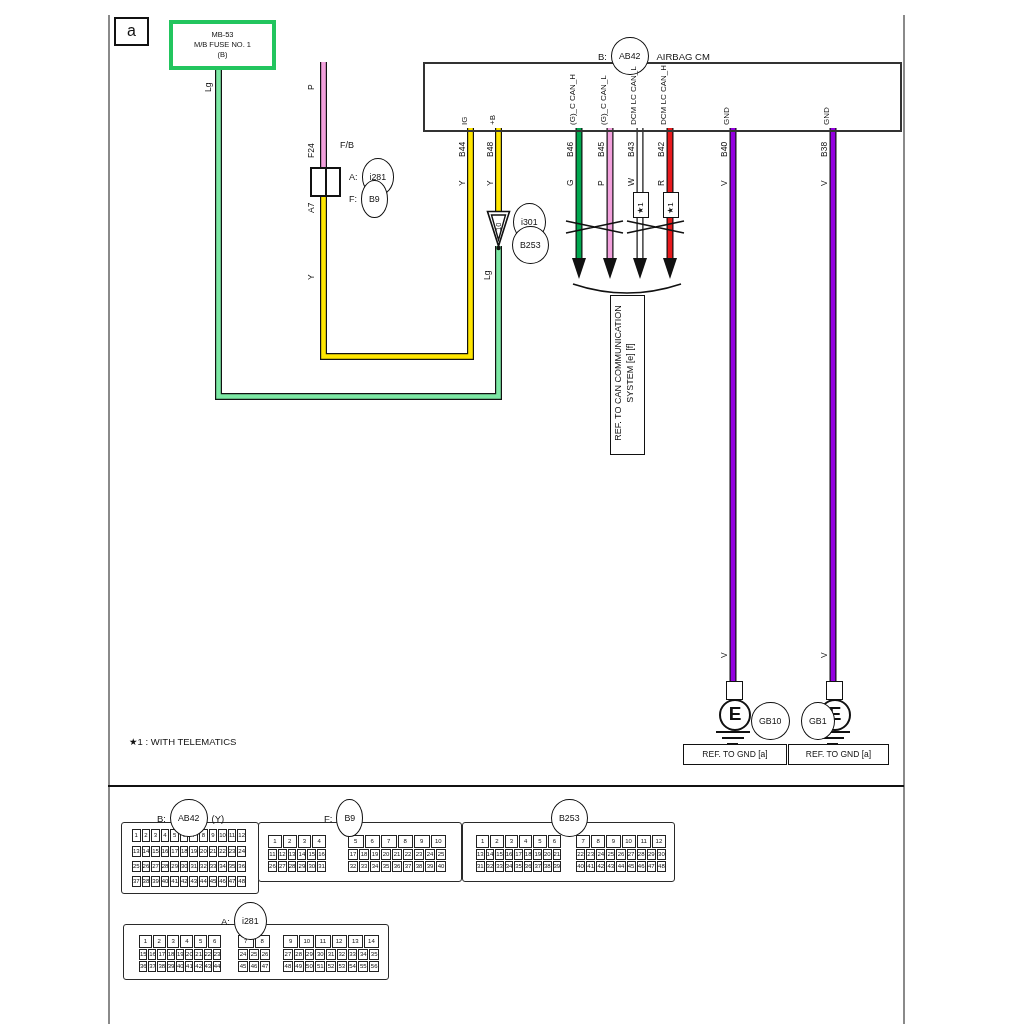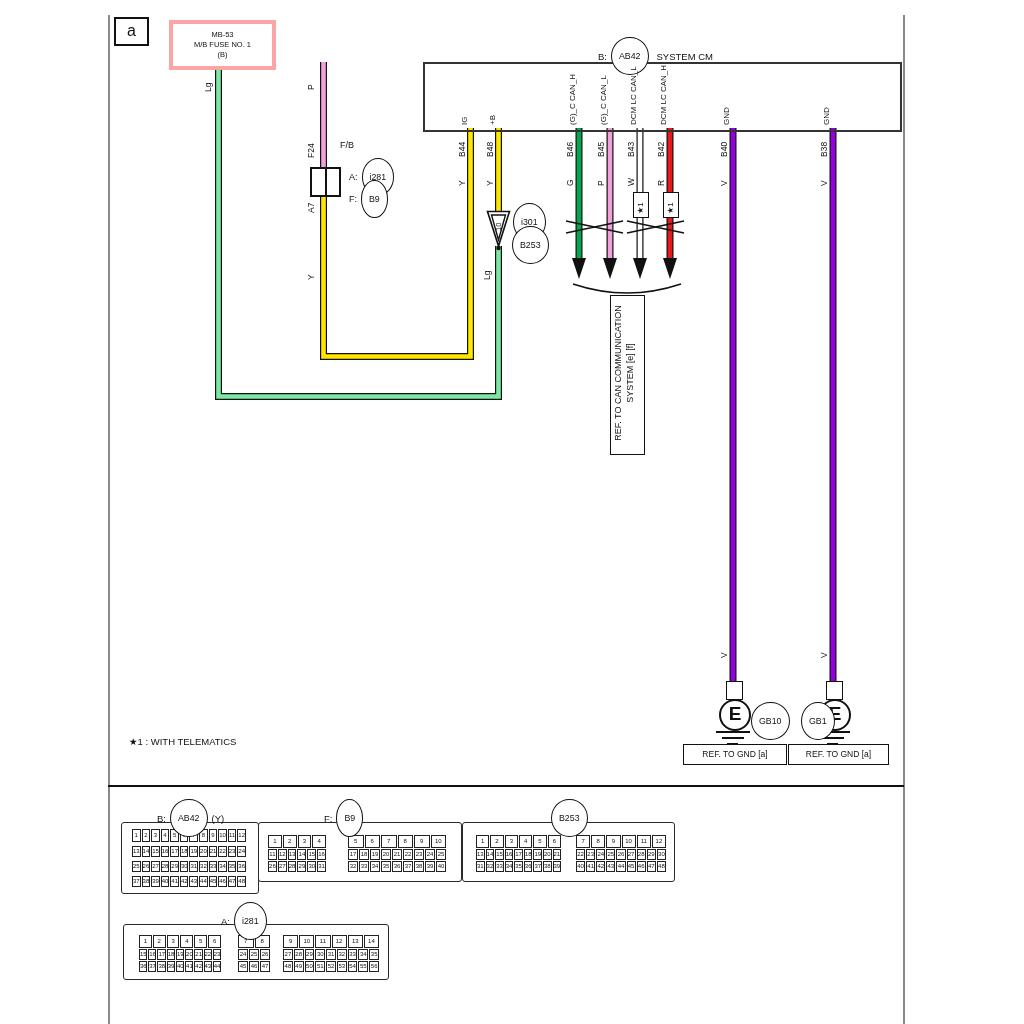--- a/index.html
+++ b/index.html
@@ -5,21 +5,21 @@
   html,body{margin:0;padding:0;background:#fff;}
   .stage{position:relative;width:1024px;height:1024px;background:#fff;overflow:hidden;
          font-family:"Liberation Sans", sans-serif;color:#111;}
   .abs{position:absolute;}
   .layer{position:absolute;left:0;top:0;z-index:1;}
   .lbl{z-index:3;}
   .vtext{position:absolute;transform:rotate(-90deg);transform-origin:0 0;white-space:nowrap;
          font-size:8.5px;line-height:10px;z-index:3;}
   .frame{position:absolute;background:#8a8a8a;width:2px;z-index:0;}
   .corner-box{border:2px solid #111;text-align:center;font-size:16px;line-height:24px;background:#fff;}
-  .fusebox{border:4px solid #fca5a5;background:#fff;text-align:center;font-size:7.5px;line-height:1.32;
+  .fusebox{border:4px solid #22c55e;background:#fff;text-align:center;font-size:7.5px;line-height:1.32;
            display:flex;flex-direction:column;justify-content:center;z-index:2;}
   .cmbox{border:2px solid #333;background:transparent;z-index:1;}
   .hflex{display:flex;align-items:center;gap:4px;font-size:9.5px;white-space:nowrap;z-index:3;}
   .oval{border:1.8px solid #111;border-radius:50%;padding:12px 7px;font-size:8.8px;line-height:12px;
         background:#fff;text-align:left;white-space:nowrap;}
   .sqconn{border:2px solid #111;background:#fff;z-index:2;}
   .sqconn .div{position:absolute;left:50%;top:0;bottom:0;width:2px;background:#111;margin-left:-1px;}
   .starbox{border:1.8px solid #111;background:#fff;z-index:2;}
   .refcan{border:1.6px solid #111;background:#fff;z-index:2;}
   .gnd-sq{border:1.6px solid #111;background:#fff;z-index:2;}
@@ -96,21 +96,21 @@
 
   <div class="abs fusebox" style="left:169px;top:20px;width:99px;height:42px;">
     <div>MB-53</div>
     <div>M/B FUSE NO. 1</div>
     <div>(B)</div>
   </div>
 
   <div class="abs hflex" style="left:598px;top:37px;">
     <span>B:</span>
     <span class="oval">AB42</span>
-    <span style="margin-left:4px;">SYSTEM CM</span>
+    <span style="margin-left:4px;">AIRBAG CM</span>
   </div>
   <div class="abs cmbox" style="left:423px;top:62px;width:475px;height:66px;"></div>
 
   <div class="abs sqconn" style="left:310px;top:167px;width:27px;height:26px;">
     <div class="div"></div>
   </div>
   <div class="abs lbl" style="left:340px;top:140px;font-size:9px;">F/B</div>
   <div class="abs hflex" style="left:349px;top:158px;font-size:9px;">
     <span>A:</span>
     <span class="oval">i281</span>

